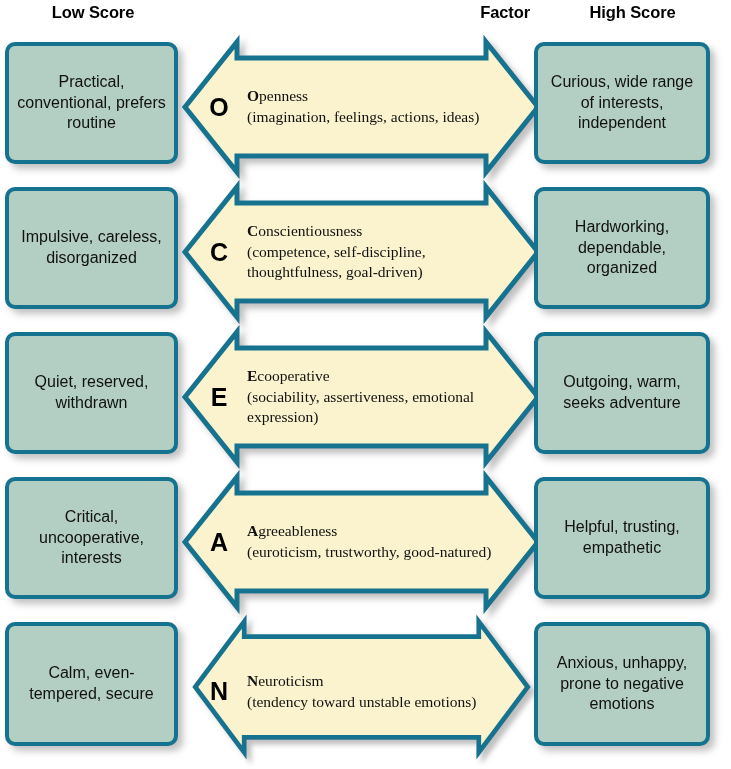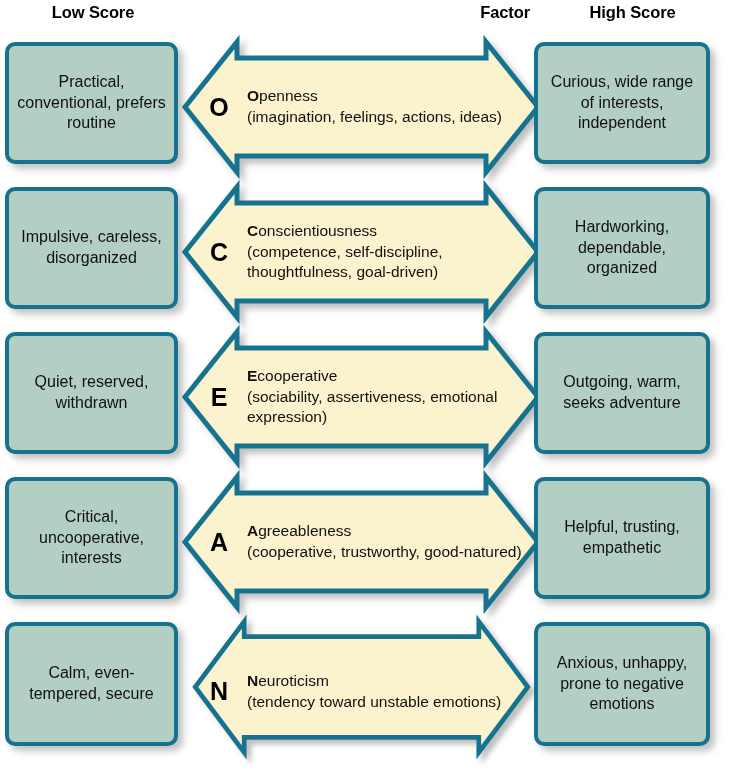--- a/index.html
+++ b/index.html
@@ -117,20 +117,21 @@
     padding-left: 6px;
     box-sizing: border-box;
   }
   .factor-text {
     flex: 1 1 auto;
     font-size: 15.5px;
     line-height: 1.35;
     color: #111111;
     text-align: left;
     padding-right: 14px;
+    font-family: Liberation Serif, serif;
   }
   .factor-name {
     display: block;
     white-space: nowrap;
   }
   .factor-name .cap {
     font-weight: bold;
   }
   .factor-desc {
     display: block;
@@ -231,21 +232,21 @@
             <filter id="sh3" x="-20%" y="-20%" width="150%" height="150%">
               <feDropShadow dx="5" dy="5" stdDeviation="3" flood-color="#808080" flood-opacity="0.5"></feDropShadow>
             </filter>
           </defs>
           <polygon points="0,73 52,8 52,24 301,24 301,8 353,73 301,138 301,122 52,122 52,138" fill="#faf3cd" stroke="#15738f" stroke-width="5" stroke-linejoin="miter" filter="url(#sh3)"></polygon>
         </svg>
         <div class="arrow-content" style="height: 146px;">
           <div class="factor-letter">A</div>
           <div class="factor-text">
             <span class="factor-name"><span class="cap">A</span><span>greeableness</span></span>
-            <span class="factor-desc">(cooperative, trustworthy, good-natured)</span>
+            <span class="factor-desc">(euroticism, trustworthy, good-natured)</span>
           </div>
         </div>
       </div>
       <div class="score-box high">
         <span>Helpful, trusting, empathetic</span>
       </div>
     </div>
     <div class="row row-4">
       <div class="score-box low">
         <span>Calm, even-tempered, secure</span>

